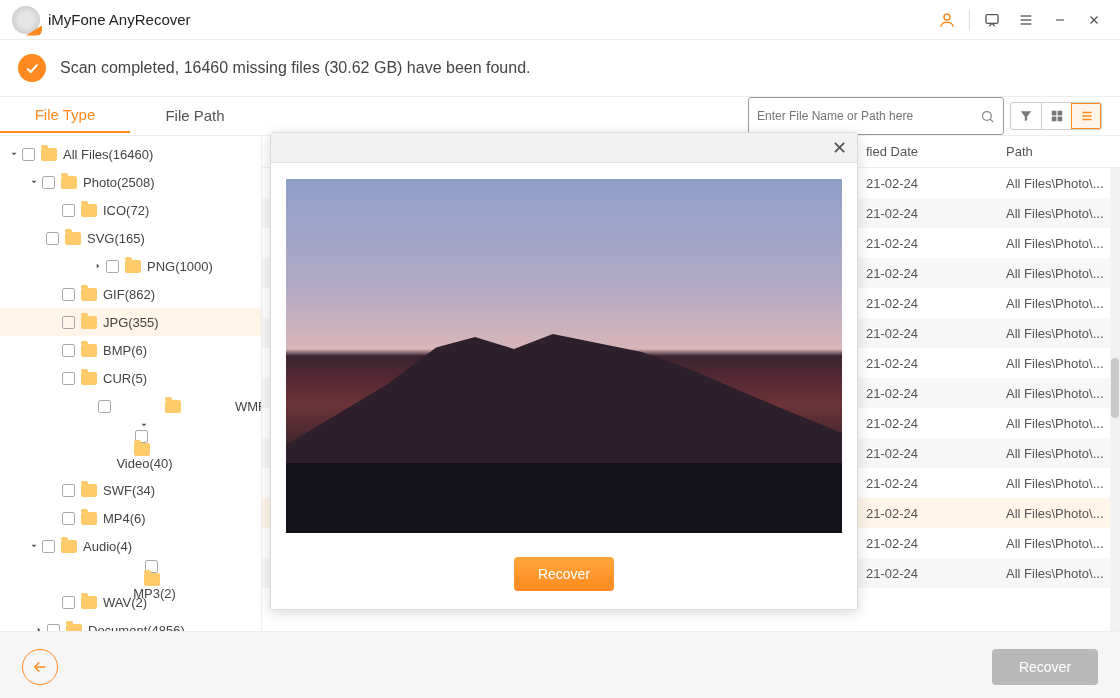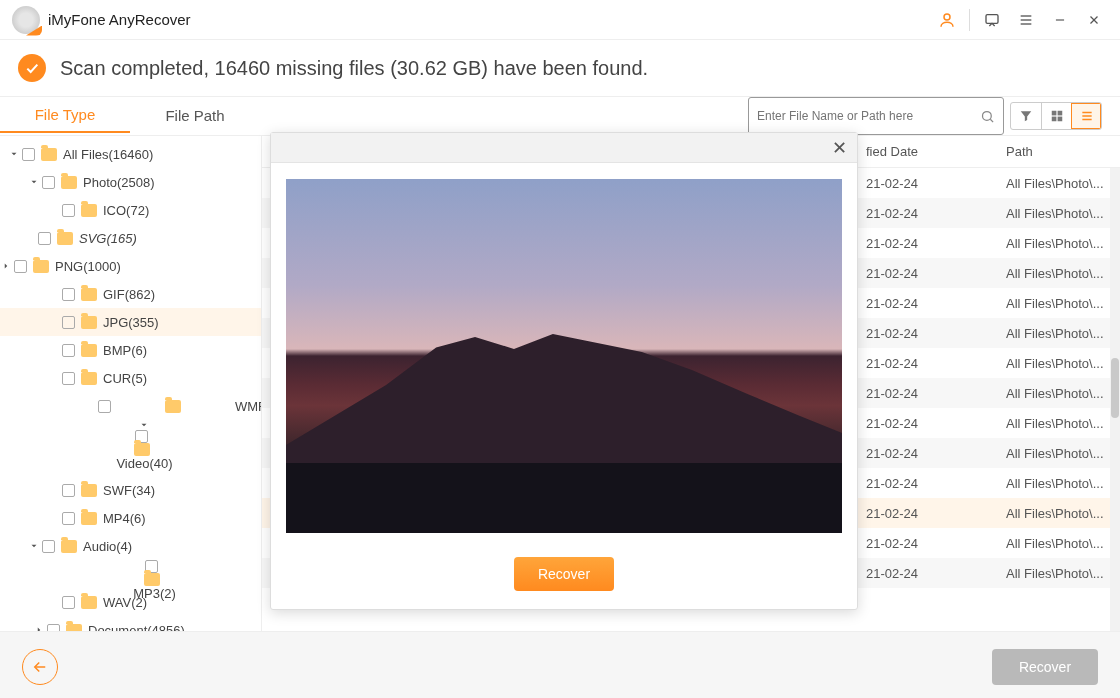--- a/index.html
+++ b/index.html
@@ -6,21 +6,21 @@
   html,body{width:1120px;height:698px;overflow:hidden;background:#fff;color:#333;font-size:13px;}
   .titlebar{height:40px;display:flex;align-items:center;padding:0 12px;border-bottom:1px solid #eee;}
   .logo{width:28px;height:28px;border-radius:50%;background:radial-gradient(circle at 50% 50%,#e6e6e6 35%,#cfcfcf 70%);position:relative;margin-right:8px;display:flex;align-items:center;justify-content:center;}
   .logo::after{content:"";position:absolute;bottom:-2px;right:-2px;width:16px;height:10px;background:#ff8a1f;clip-path:polygon(0 100%,100% 0,100% 100%);border-bottom-right-radius:6px;}
   .title{font-size:15px;color:#222;}
   .tb-right{margin-left:auto;display:flex;align-items:center;gap:6px;}
   .tb-icon{width:28px;height:28px;display:flex;align-items:center;justify-content:center;color:#555;cursor:pointer;}
   .tb-sep{width:1px;height:22px;background:#ddd;margin:0 2px;}
   .banner{display:flex;align-items:center;gap:14px;padding:14px 18px;}
   .check{width:28px;height:28px;border-radius:50%;background:#ff8a1f;display:flex;align-items:center;justify-content:center;color:#fff;}
-  .banner-text{font-size:20px;color:#444;}
+  .banner-text{font-size:16px;color:#444;}
   .tabs{display:flex;border-top:1px solid #eee;border-bottom:1px solid #eee;}
   .tab{width:130px;height:36px;display:flex;align-items:center;justify-content:center;font-size:15px;cursor:pointer;color:#555;}
   .tab.active{color:#ff8a1f;border-bottom:2px solid #ff8a1f;margin-bottom:-1px;}
   .toolbar-right{margin-left:auto;display:flex;align-items:center;gap:6px;padding-right:18px;}
   .search{display:flex;align-items:center;border:1px solid #999;border-radius:3px;height:38px;width:256px;padding:0 8px;}
   .search input{border:none;outline:none;flex:1;font-size:12px;color:#666;background:transparent;}
   .view-btns{display:flex;border:1px solid #ccc;border-radius:3px;overflow:hidden;height:28px;}
   .view-btn{width:30px;display:flex;align-items:center;justify-content:center;color:#777;cursor:pointer;}
   .view-btn.active{background:#fff5e9;color:#ff8a1f;border-left:1px solid #ff8a1f;outline:1px solid #ff8a1f;outline-offset:-1px;}
   .view-btn + .view-btn{border-left:1px solid #ccc;}
@@ -167,27 +167,27 @@
         <span class="chk"></span>
         <span class="fold"></span>
         <span class="tree-label">Photo(2508)</span>
       </div>
       <div class="tree-row" style="padding-left: 48px;">
         <span class="caret"></span>
         <span class="chk"></span>
         <span class="fold"></span>
         <span class="tree-label">ICO(72)</span>
       </div>
-      <div class="tree-row" style="padding-left: 24px; font-style: italic;">
+      <div class="tree-row" style="padding-left: 32px;">
         <span class="caret"></span>
         <span class="chk"></span>
         <span class="fold"></span>
         <span class="tree-label">SVG(165)</span>
       </div>
-      <div class="tree-row" style="">
+      <div class="tree-row" style="padding-left: 48px; margin-left: 44px;">
         <span class="caret">
           <svg width="10" height="10" viewBox="0 0 24 24" fill="#555">
             <path d="M9 6l6 6-6 6z"></path>
           </svg>
         </span>
         <span class="chk"></span>
         <span class="fold"></span>
         <span class="tree-label">PNG(1000)</span>
       </div>
       <div class="tree-row" style="padding-left: 48px;">

